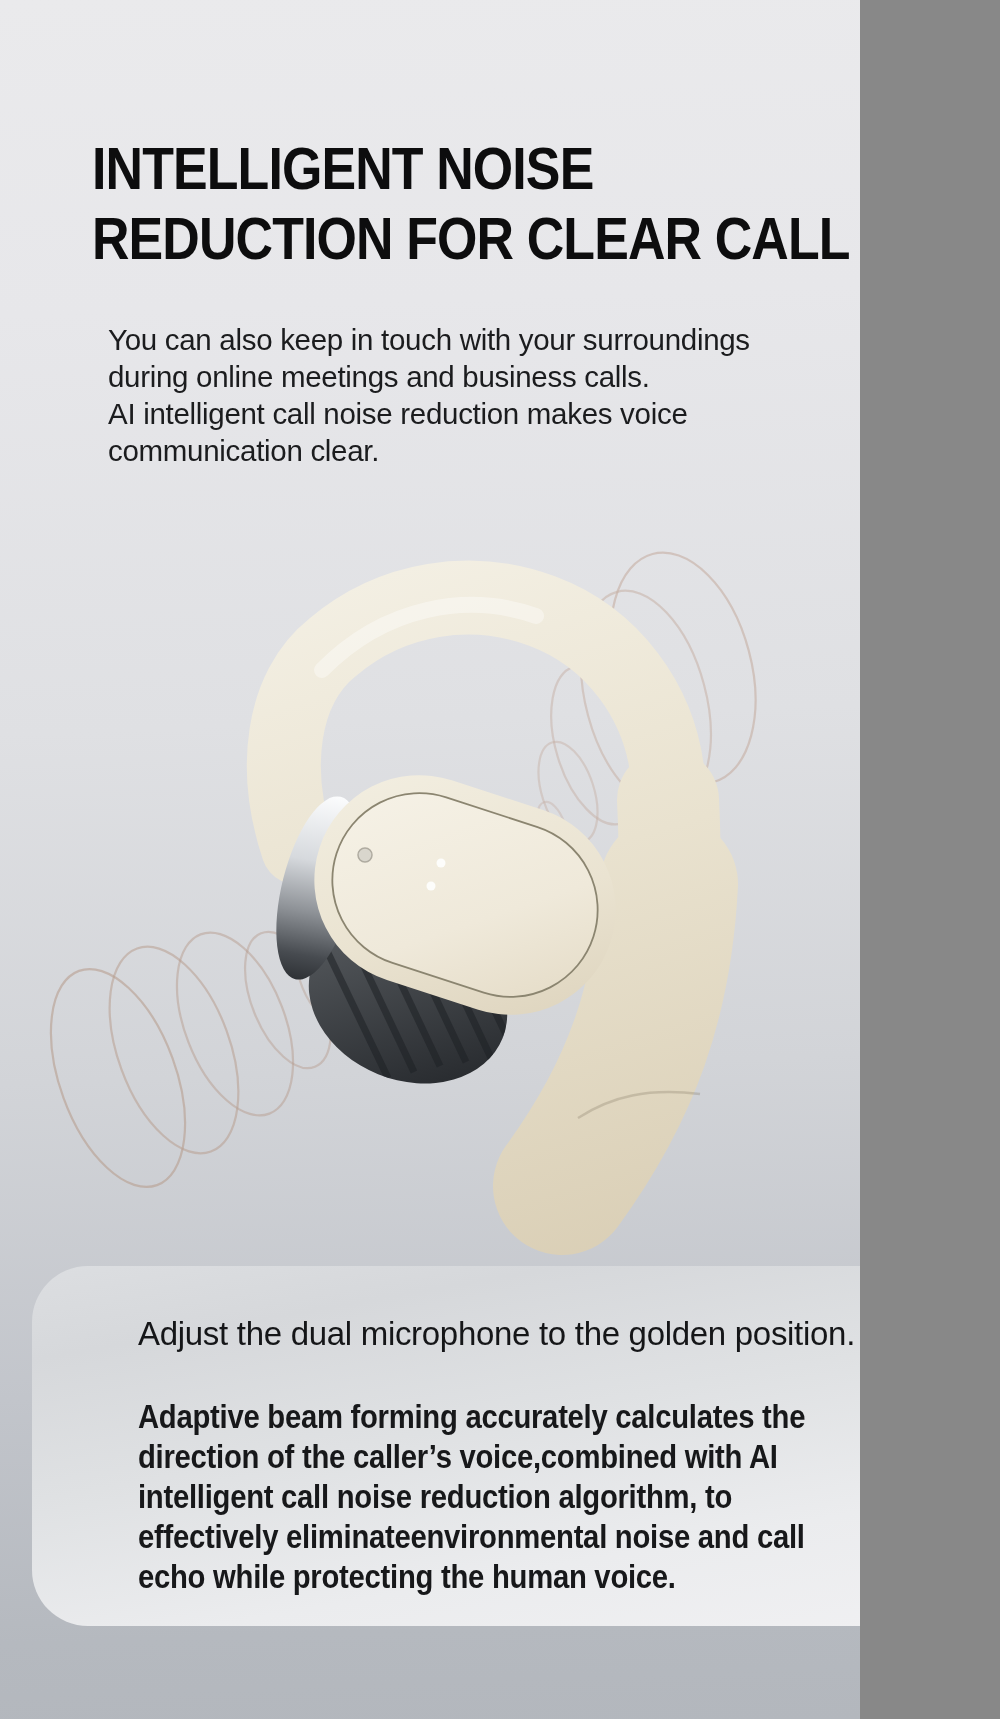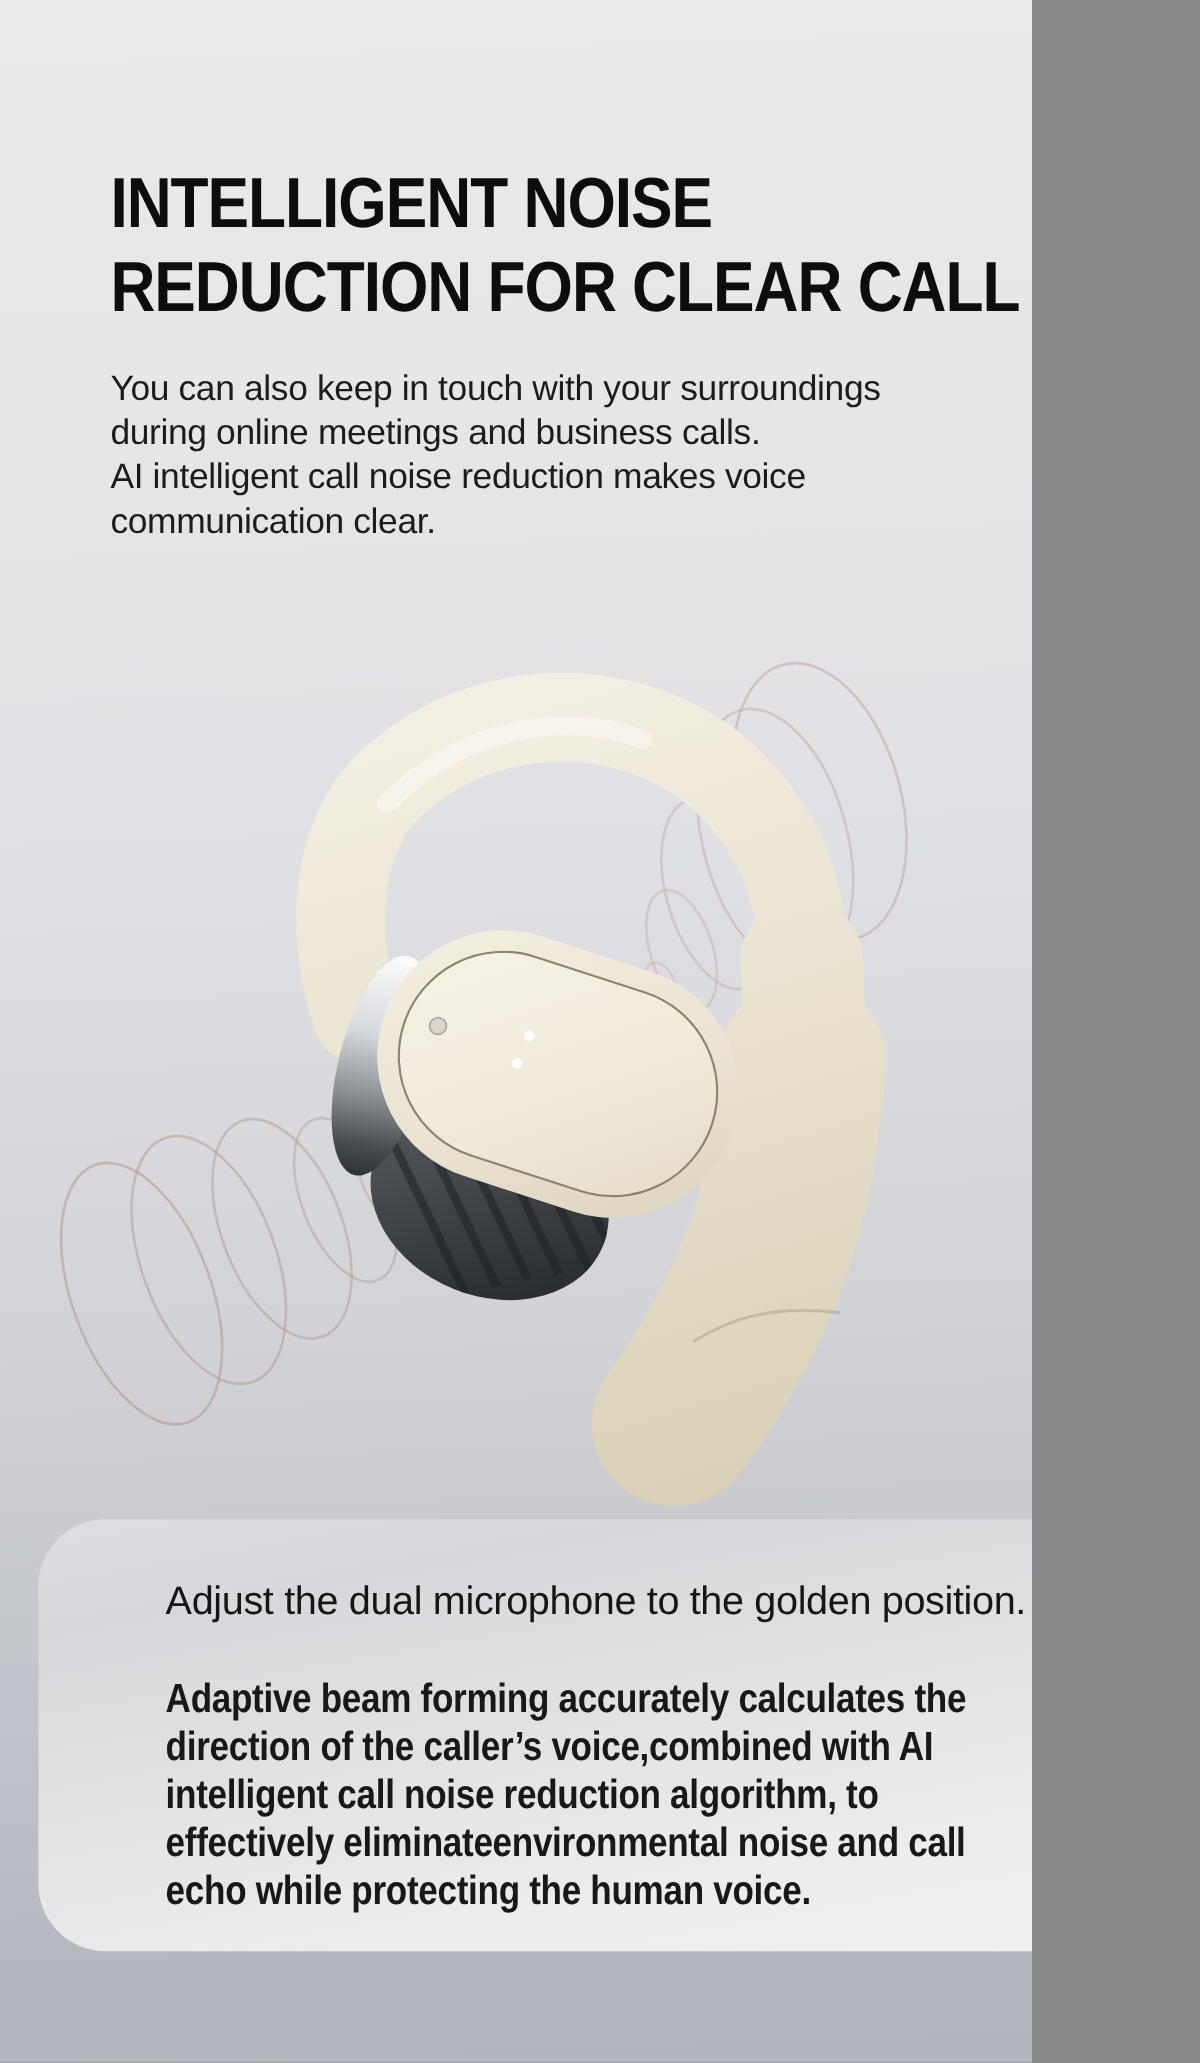--- a/index.html
+++ b/index.html
@@ -8,21 +8,21 @@
     font-family:"Liberation Sans",sans-serif;
     background:linear-gradient(178deg,#EAEAEC 0%,#E7E7EA 18%,#DFE0E3 42%,#D2D4D8 62%,#C2C5CB 80%,#B5B9BF 94%,#B3B7BD 100%);
   }
   .headline{
     position:absolute;left:92px;top:134px;margin:0;width:940px;
     font-size:59px;line-height:70px;font-weight:700;letter-spacing:-1px;
     color:#0D0D0E;white-space:pre-line;
     transform:scaleX(0.88);transform-origin:left top;
   }
   .intro{
-    position:absolute;left:92px;top:305px;margin:0;width:880px;
+    position:absolute;left:92px;top:305px;margin:16px;width:880px;
     font-size:29.5px;line-height:37px;font-weight:400;letter-spacing:-0.3px;
     color:#1B1C1E;white-space:pre-line;
   }
   .product-svg{
     position:absolute;left:0;top:450px;width:1000px;height:880px;
     z-index:3;pointer-events:none;
   }
   .info-card{
     position:absolute;left:32px;top:1266px;width:920px;height:360px;
     border-radius:56px;z-index:2;

